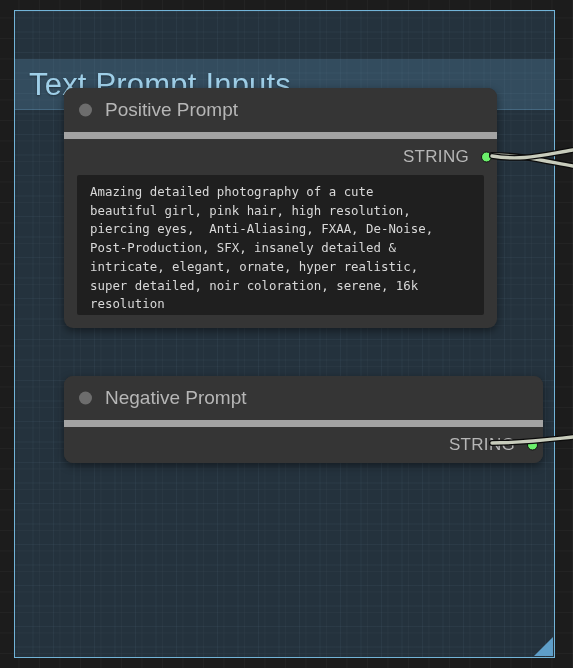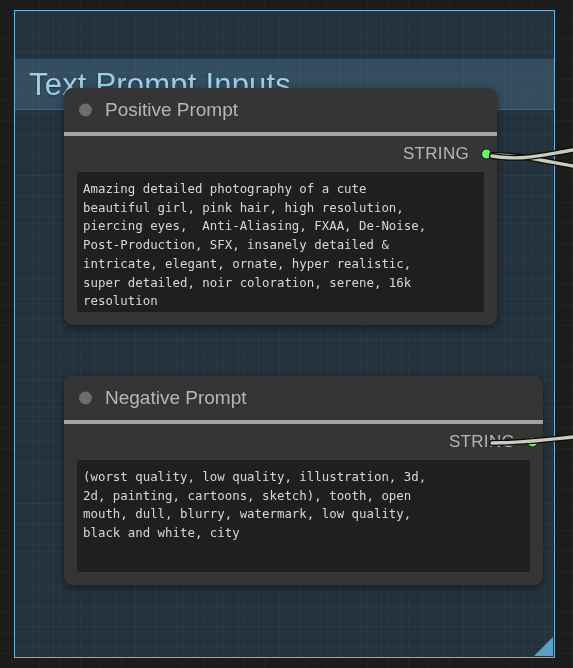--- a/index.html
+++ b/index.html
@@ -90,21 +90,21 @@
     position: absolute;
     background: #353535;
     border-radius: 9px;
     box-shadow: 0 3px 9px rgba(0,0,0,0.45);
     box-sizing: border-box;
     overflow: hidden;
   }
   .node-header {
     position: relative;
     height: 44px;
-    border-bottom: 4px solid #a3a3a3;
+    border-bottom: 7px solid #a3a3a3;
     background: #353535;
   }
   .collapse-dot {
     position: absolute;
     left: 15px;
     top: 50%;
     transform: translateY(-50%);
     width: 13px;
     height: 13px;
     border-radius: 50%;
@@ -146,21 +146,21 @@
     border-radius: 50%;
     background: #6bf06b;
     border: 1px solid #111;
     box-sizing: border-box;
   }
   .textarea {
     margin: 0 13px 13px 13px;
     background: #1f1f1f;
     border: none;
     border-radius: 2px;
-    padding: 8px 9px 9px 6px;
+    padding: 8px 9px 9px 13px;
     box-sizing: border-box;
     font-family: "DejaVu Sans Mono", monospace;
     font-size: 12.4px;
     line-height: 18.7px;
     color: #d8d8d8;
     white-space: pre-wrap;
     word-break: normal;
     overflow: hidden;
   }
 
@@ -205,24 +205,20 @@
   <div class="node" id="node-negative">
     <div class="node-header">
       <div class="collapse-dot"></div>
       <div class="node-title">Negative Prompt</div>
     </div>
     <div class="node-body">
       <div class="slot-row">
         <div class="slot-label">STRING</div>
         <div class="slot-dot"></div>
       </div>
-      <div class="textarea">(worst quality, low quality, illustration, 3d,
-2d, painting, cartoons, sketch), tooth, open
-mouth, dull, blurry, watermark, low quality,
-black and white, city</div>
     </div>
   </div>
 
   <svg id="wires" viewBox="0 0 573 668">
     <g stroke-linecap="round" fill="none">
       <path d="M 492 155 C 520 155, 540 160, 573 166" stroke="#0c0c0c" stroke-width="6"></path>
       <path d="M 492 155 C 520 155, 540 160, 573 166" stroke="#c8ccbc" stroke-width="3.4"></path>
     </g>
     <g stroke-linecap="round" fill="none">
       <path d="M 492 156 C 522 161, 542 155, 573 150" stroke="#0c0c0c" stroke-width="6"></path>

